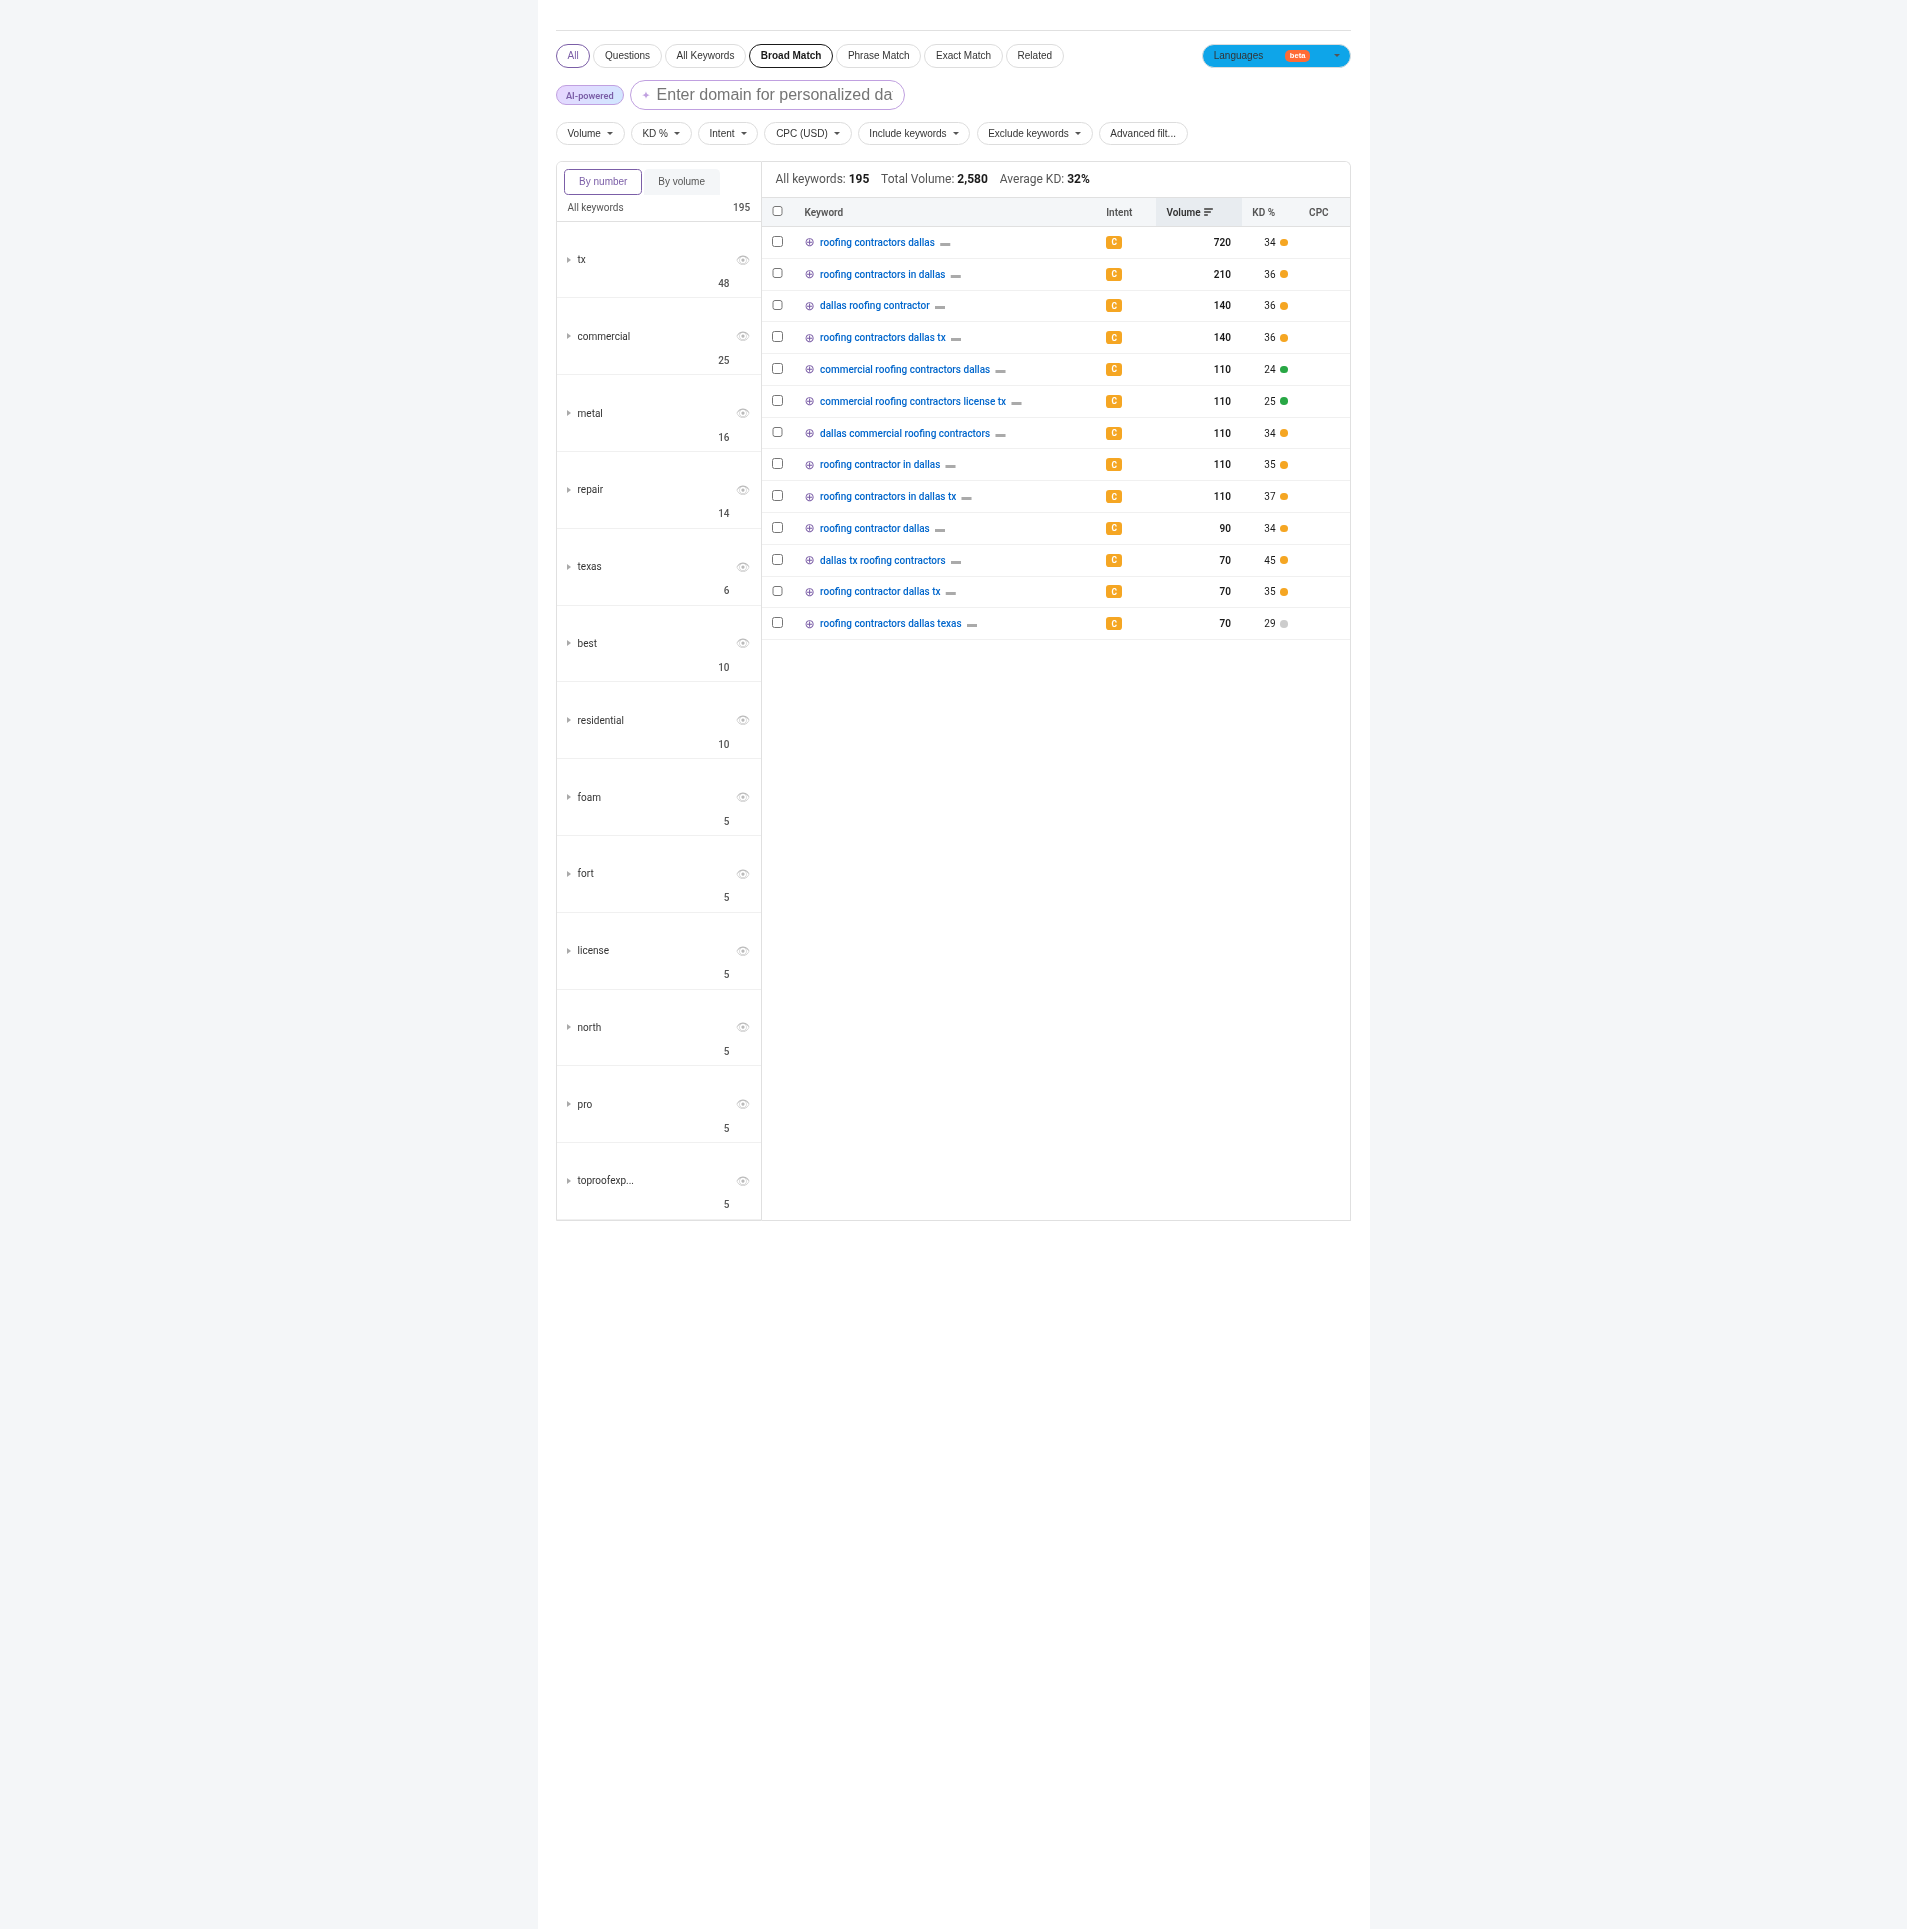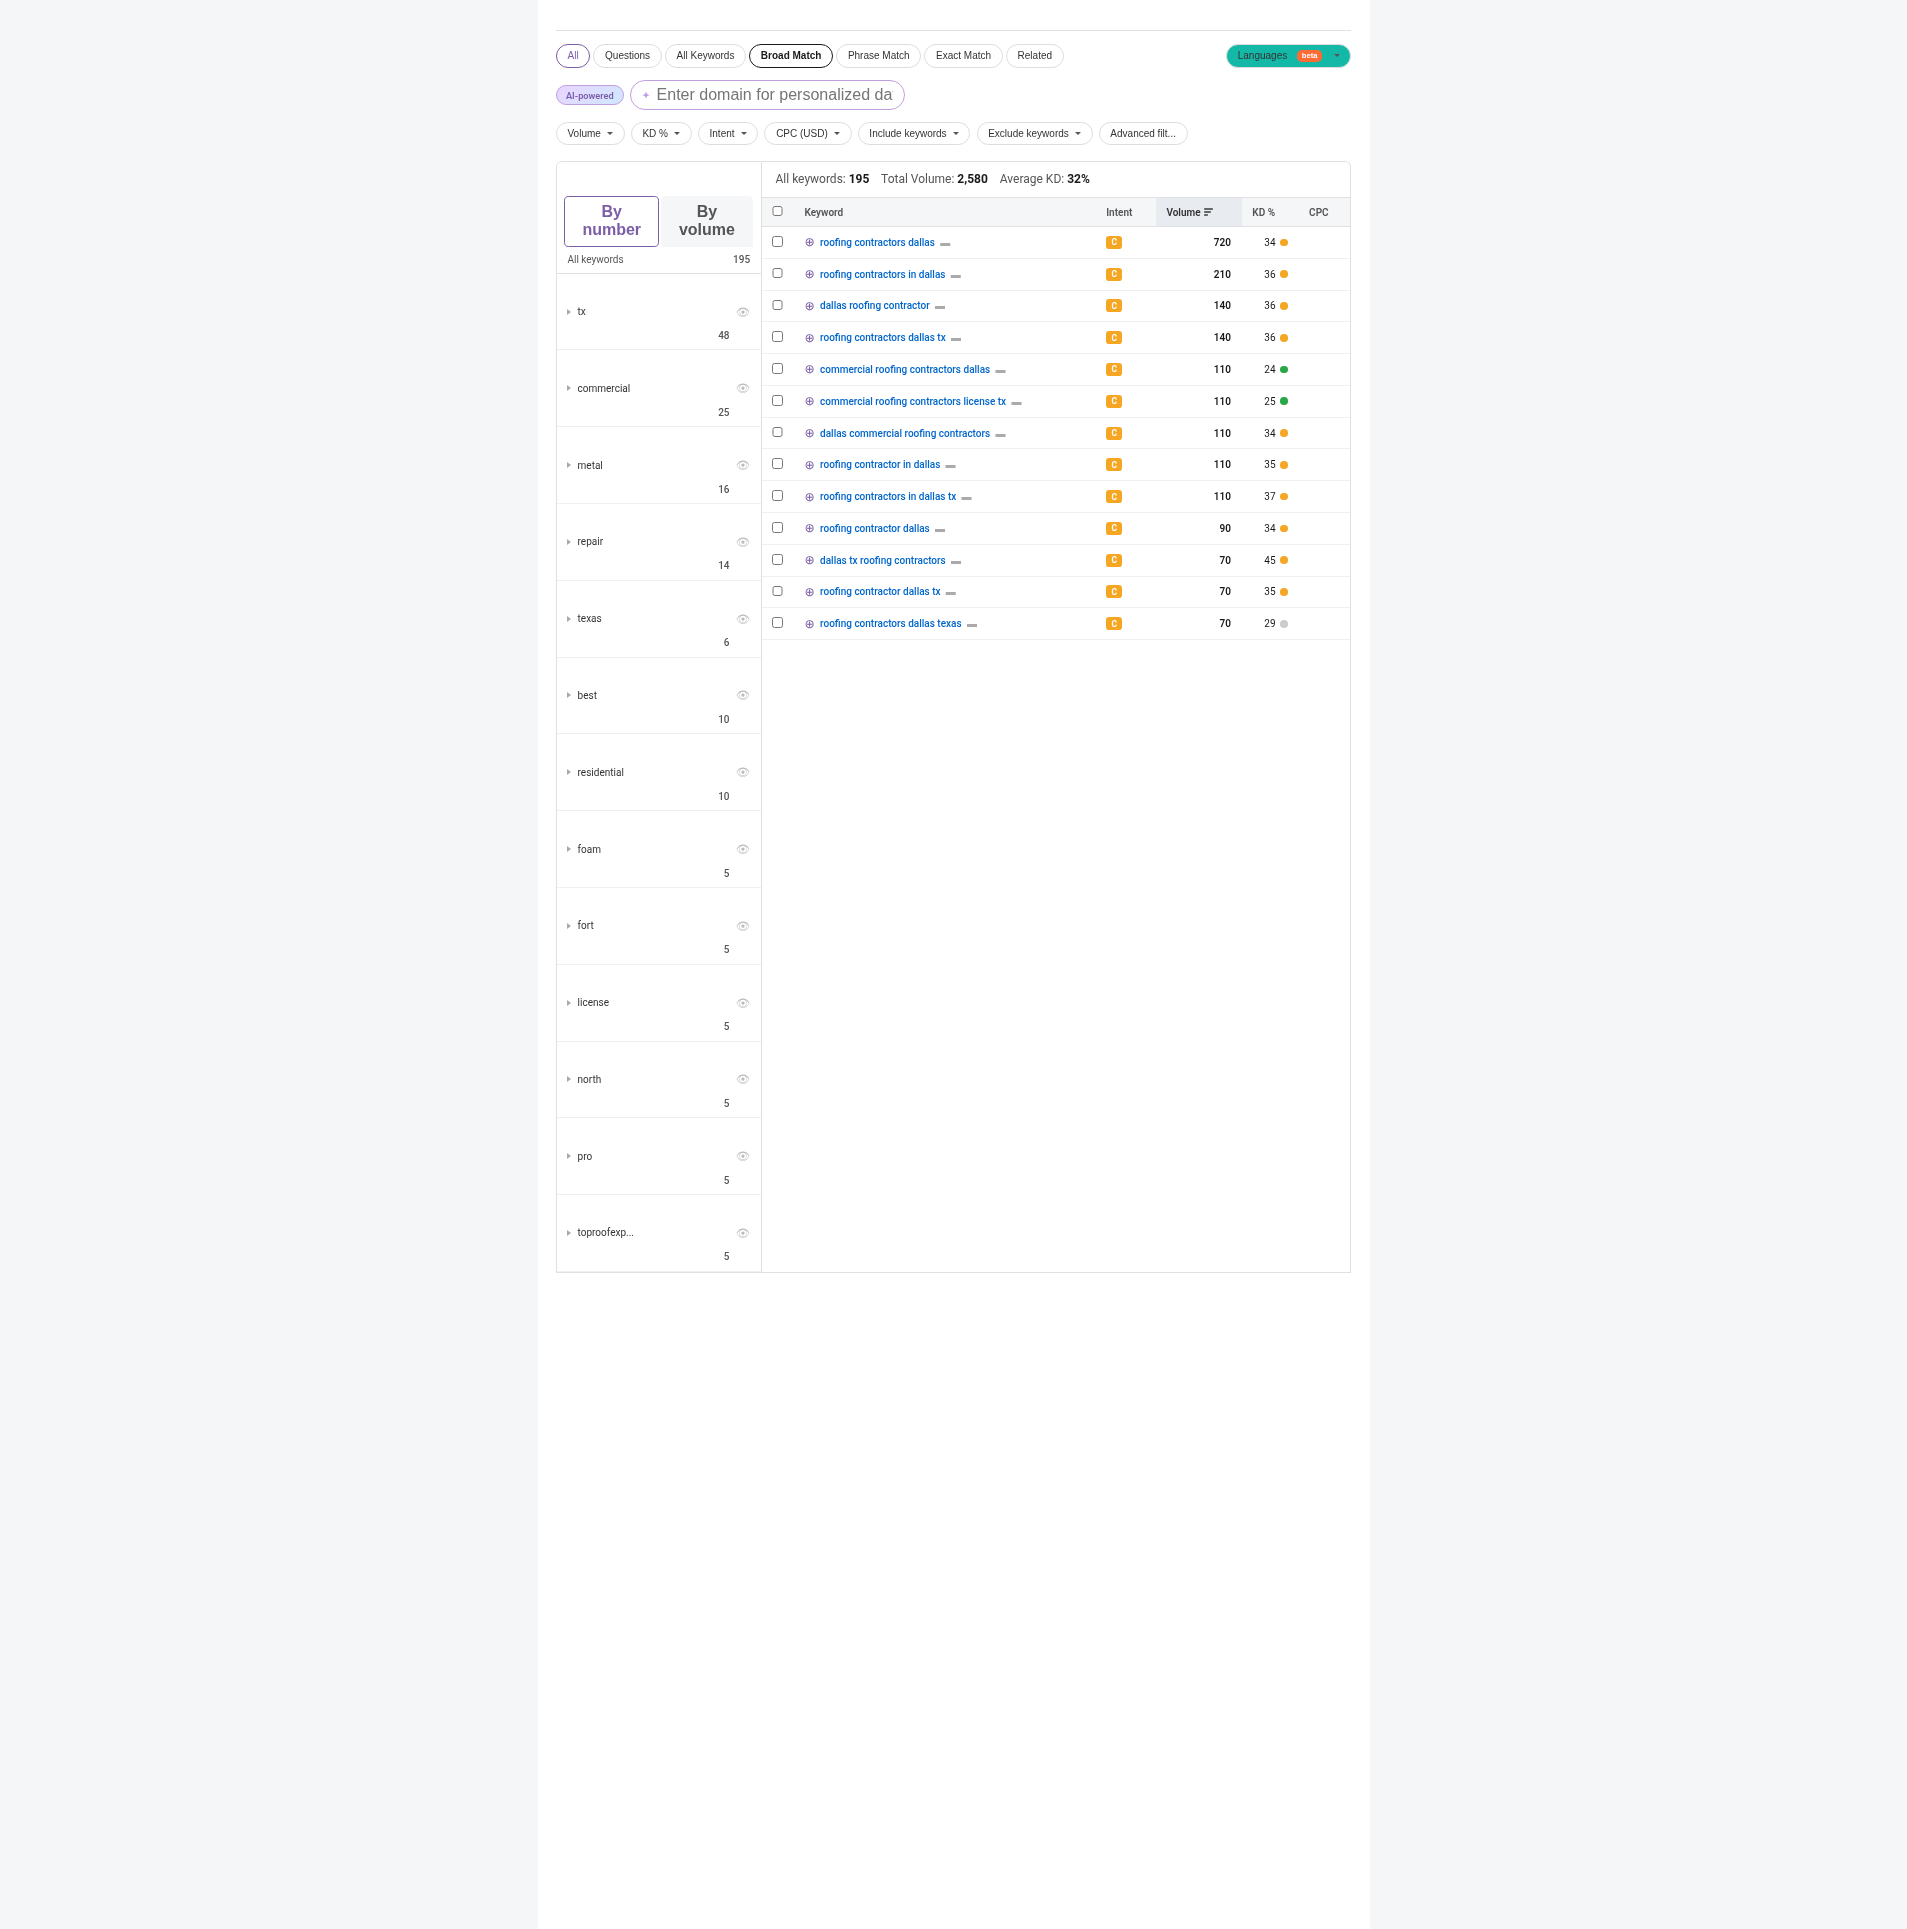--- a/index.html
+++ b/index.html
@@ -14,42 +14,42 @@
     .db-link { color: #0066cc; font-weight: 500; display: flex; align-items: center; gap: 3.1px; cursor: pointer; }
     .flag { font-size: 12.2px; }
     .chevron-small { display: inline-block; width: 0; height: 0; border-left: 3.1px solid transparent; border-right: 3.1px solid transparent; border-top: 3.8px solid #0066cc; margin-left: 1.5px; }
     .divider { border: none; border-top: 0.8px solid #e0e0e0; margin: 12.2px 0; }
 
     
     .tabs { display: flex; align-items: center; gap: 3.1px; margin-bottom: 12.2px; flex-wrap: wrap; }
     .tab { padding: 5.3px 10.7px; border-radius: 15.3px; border: 1.1px solid #ddd; background: #fff; font-size: 10px; color: #333; cursor: pointer; font-weight: 500; }
     .tab.active { border-color: #7b5ea7; background: #fff; color: #7b5ea7; }
     .tab.broad-active { border-color: #1a1a1a; background: #fff; color: #1a1a1a; font-weight: 600; }
-    .tab-languages { display: flex; align-items: center; gap: 10px; padding: 5.3px 10.7px; border-radius: 15.3px; border: 1.1px solid #ddd; background: #14b8a6; font-size: 10px; color: #333; cursor: pointer; margin-left: auto; }
+    .tab-languages { display: flex; align-items: center; gap: 22px; padding: 5.3px 10.7px; border-radius: 15.3px; border: 1.1px solid #ddd; background: #0ea5e9; font-size: 10px; color: #333; cursor: pointer; margin-left: auto; }
     .beta-badge { background: #ff6b35; color: #fff; font-size: 7.6px; font-weight: 700; padding: 1.5px 4.6px; border-radius: 5px; }
 
     
     .ai-domain { display: flex; align-items: center; gap: 6.1px; margin-bottom: 12.2px; }
     .ai-powered { background: linear-gradient(135deg, #e8d5ff, #d0e8ff); border: 1.1px solid #c0a0e0; border-radius: 10.7px; padding: 3.8px 9.2px; font-size: 9.2px; font-weight: 600; color: #7b5ea7; white-space: nowrap; }
     .ai-input-wrapper { display: flex; align-items: center; border: 1.1px solid #c0a0e0; border-radius: 15.3px; padding: 4.6px 10.7px; background: #fff; min-width: 275px; gap: 6.1px; cursor: text; }
     .sparkle-icon { color: #c0a0e0; font-size: 10.7px; }
     .ai-input { border: none; outline: none; font-size: 16px; color: #999; flex: 1; background: transparent; }
 
     
     .filters { display: flex; gap: 6.1px; margin-bottom: 15.3px; flex-wrap: wrap; }
     .filter-btn { display: flex; align-items: center; gap: 4.6px; padding: 5.3px 10.7px; border-radius: 15.3px; border: 1.1px solid #ddd; background: #fff; font-size: 10px; color: #333; cursor: pointer; }
     .chevron-icon { display: inline-block; width: 0; height: 0; border-left: 3.1px solid transparent; border-right: 3.1px solid transparent; border-top: 3.8px solid #555; margin-left: 1.5px; }
 
     
     .main { display: flex; gap: 0; }
 
     
     .sidebar { width: 206px; min-width: 206px; border: 0.8px solid #e0e0e0; border-radius: 6.1px 0 0 0; background: #fff; overflow: hidden; }
     .sidebar-header { display: flex; gap: 1.5px; padding: 7.6px 7.6px 0 7.6px; background: #fff; }
-    .sidebar-tab { padding: 6.1px 13.7px; border-radius: 4.6px 4.6px 0 0; font-size: 16px; font-weight: 700; cursor: pointer; border: 0.8px solid transparent; margin-top: 27px; }
+    .sidebar-tab { padding: 6.1px 13.7px; border-radius: 4.6px 4.6px 0 0; font-size: 10px; font-weight: 400; cursor: pointer; border: 0.8px solid transparent; }
     .sidebar-tab.active { background: #fff; border: 1.1px solid #7b5ea7; color: #7b5ea7; border-radius: 4.6px; }
     .sidebar-tab.inactive { color: #555; background: #f4f6f8; }
     .sidebar-all-keywords { display: flex; justify-content: space-between; align-items: center; padding: 7.6px 10.7px; font-size: 10px; color: #555; border-bottom: 0.8px solid #e0e0e0; }
     .sidebar-all-keywords .count { font-weight: 500; }
     .sidebar-item { display: flex; align-items: center; padding: 8.4px 10.7px; font-size: 10px; border-bottom: 0.8px solid #f0f0f0; cursor: pointer; gap: 6.1px; }
     .chevron-right { display: inline-block; width: 0; height: 0; border-top: 3.1px solid transparent; border-bottom: 3.1px solid transparent; border-left: 4.6px solid #aaa; }
     .sidebar-label { flex: 1; color: #333; }
     .sidebar-count { color: #555; font-weight: 500; margin-top: 48px; }
     .eye-icon { color: #bbb; font-size: 11.4px; cursor: pointer; }
 

